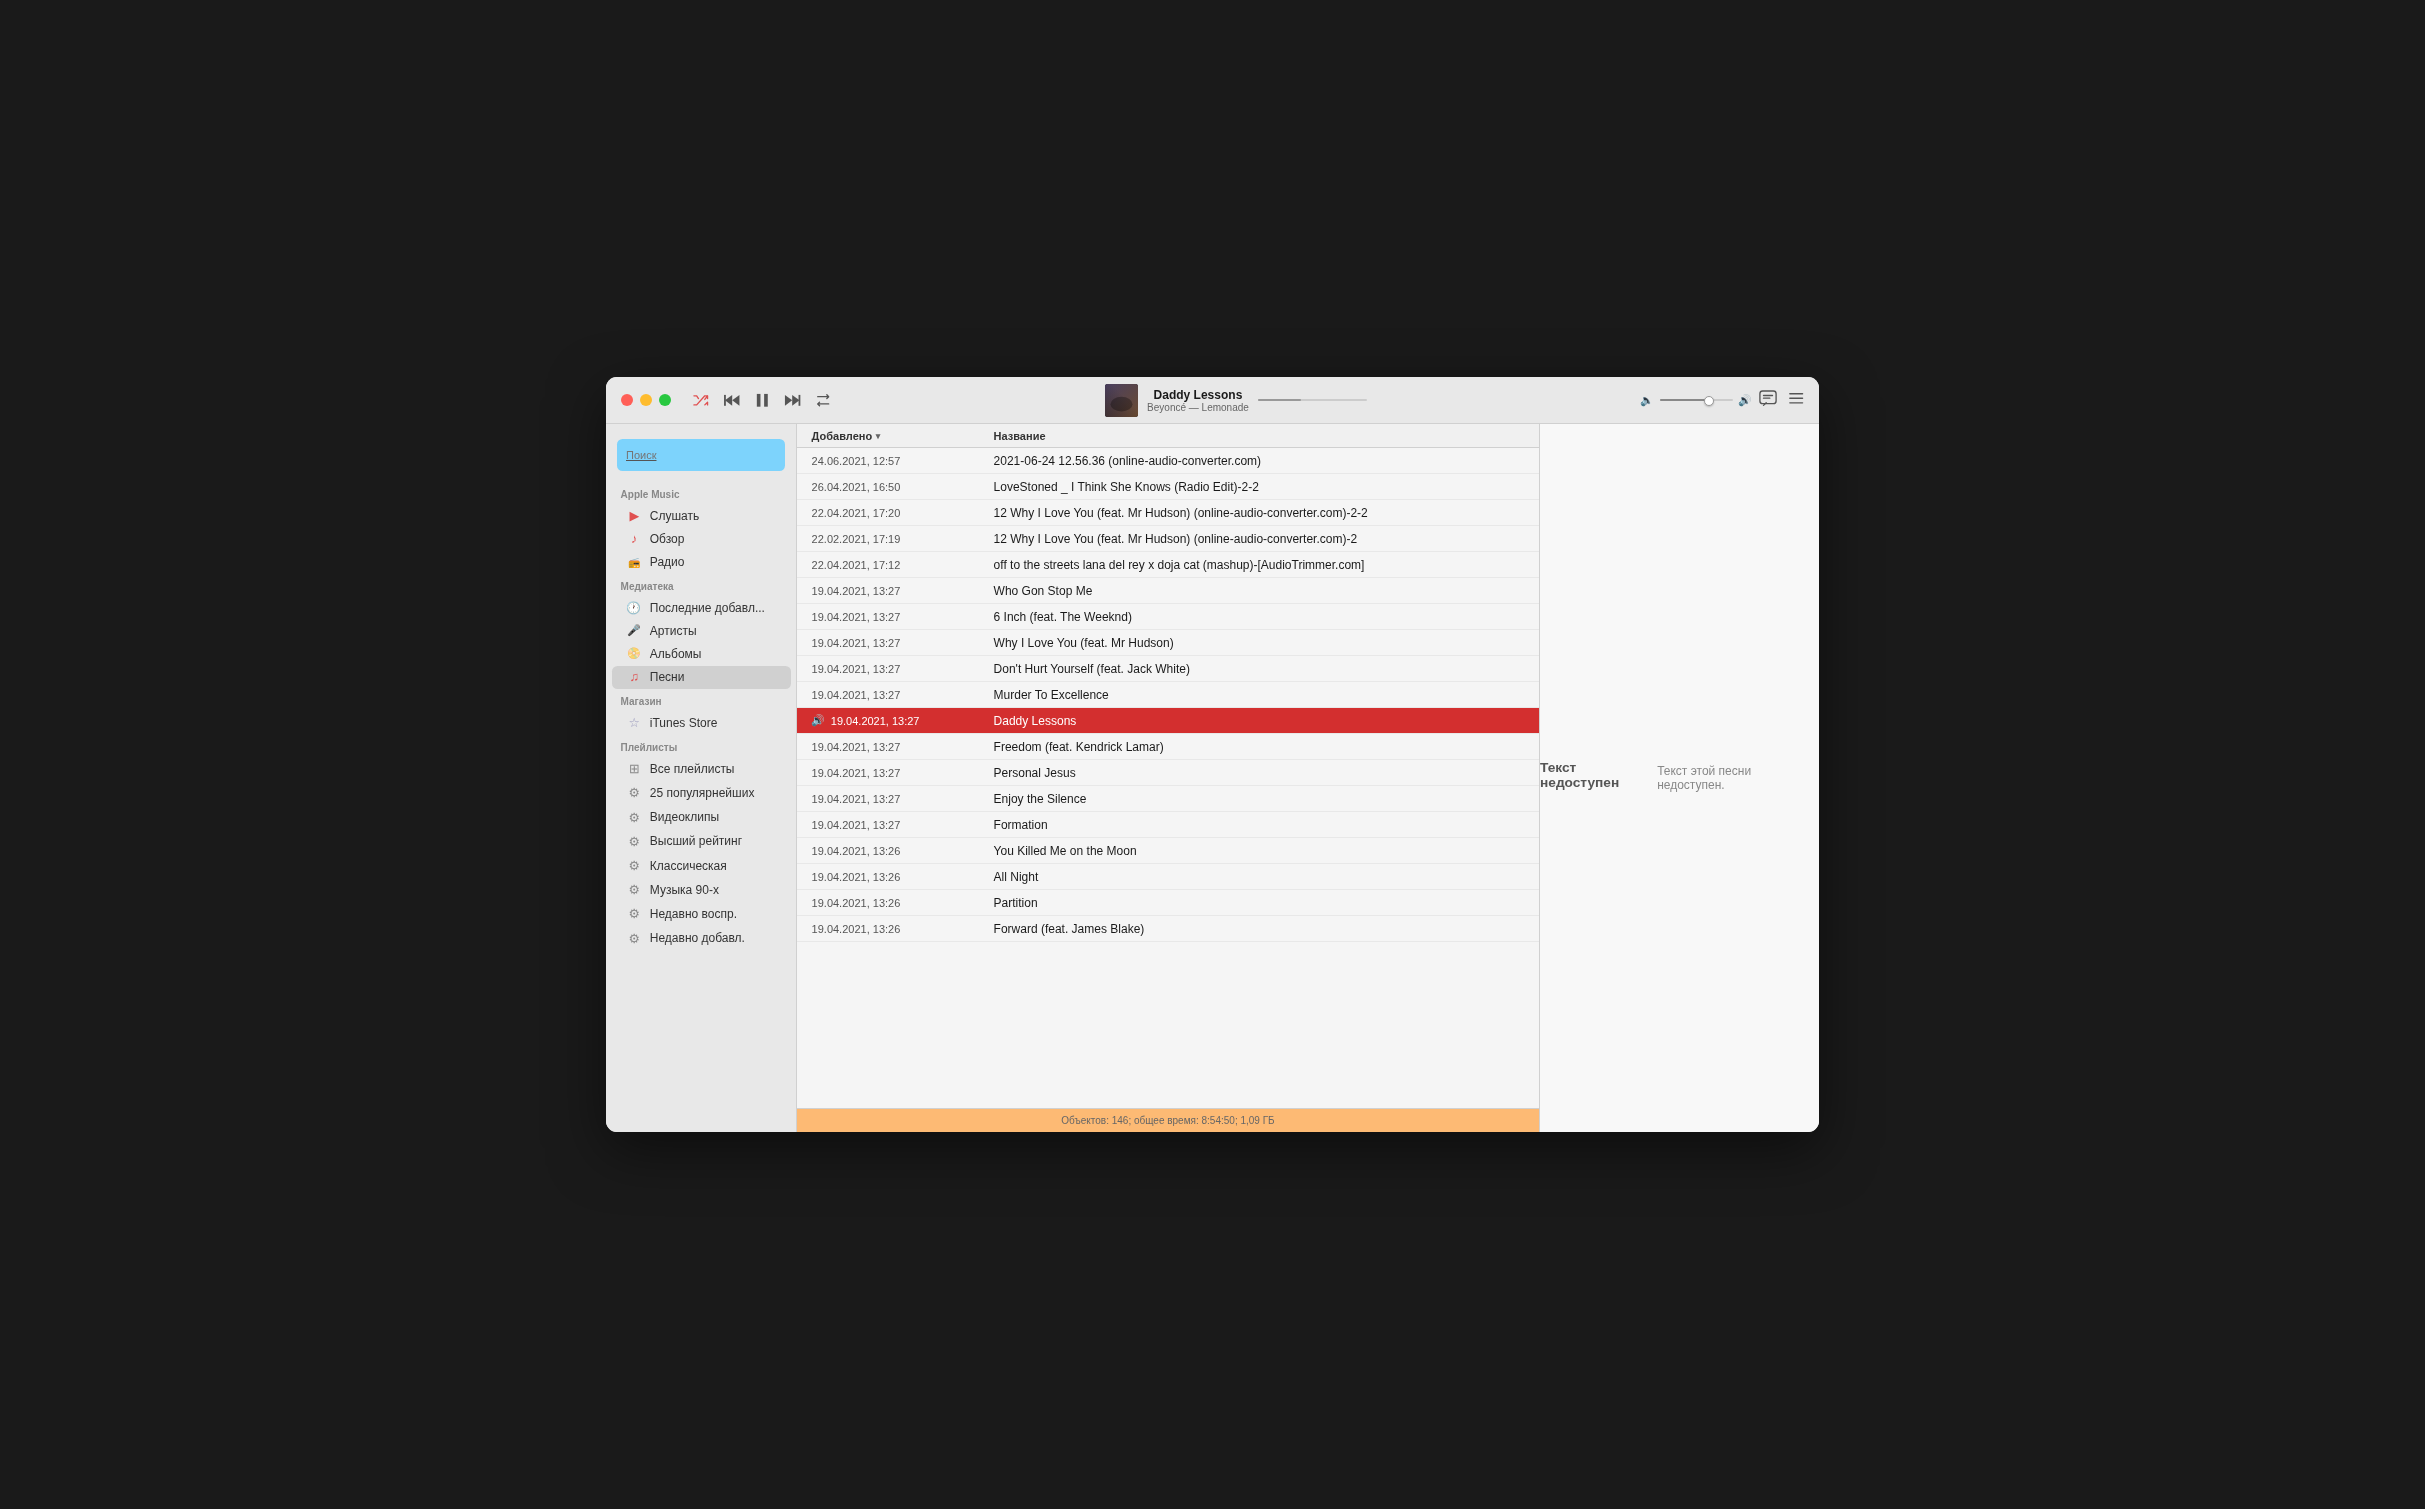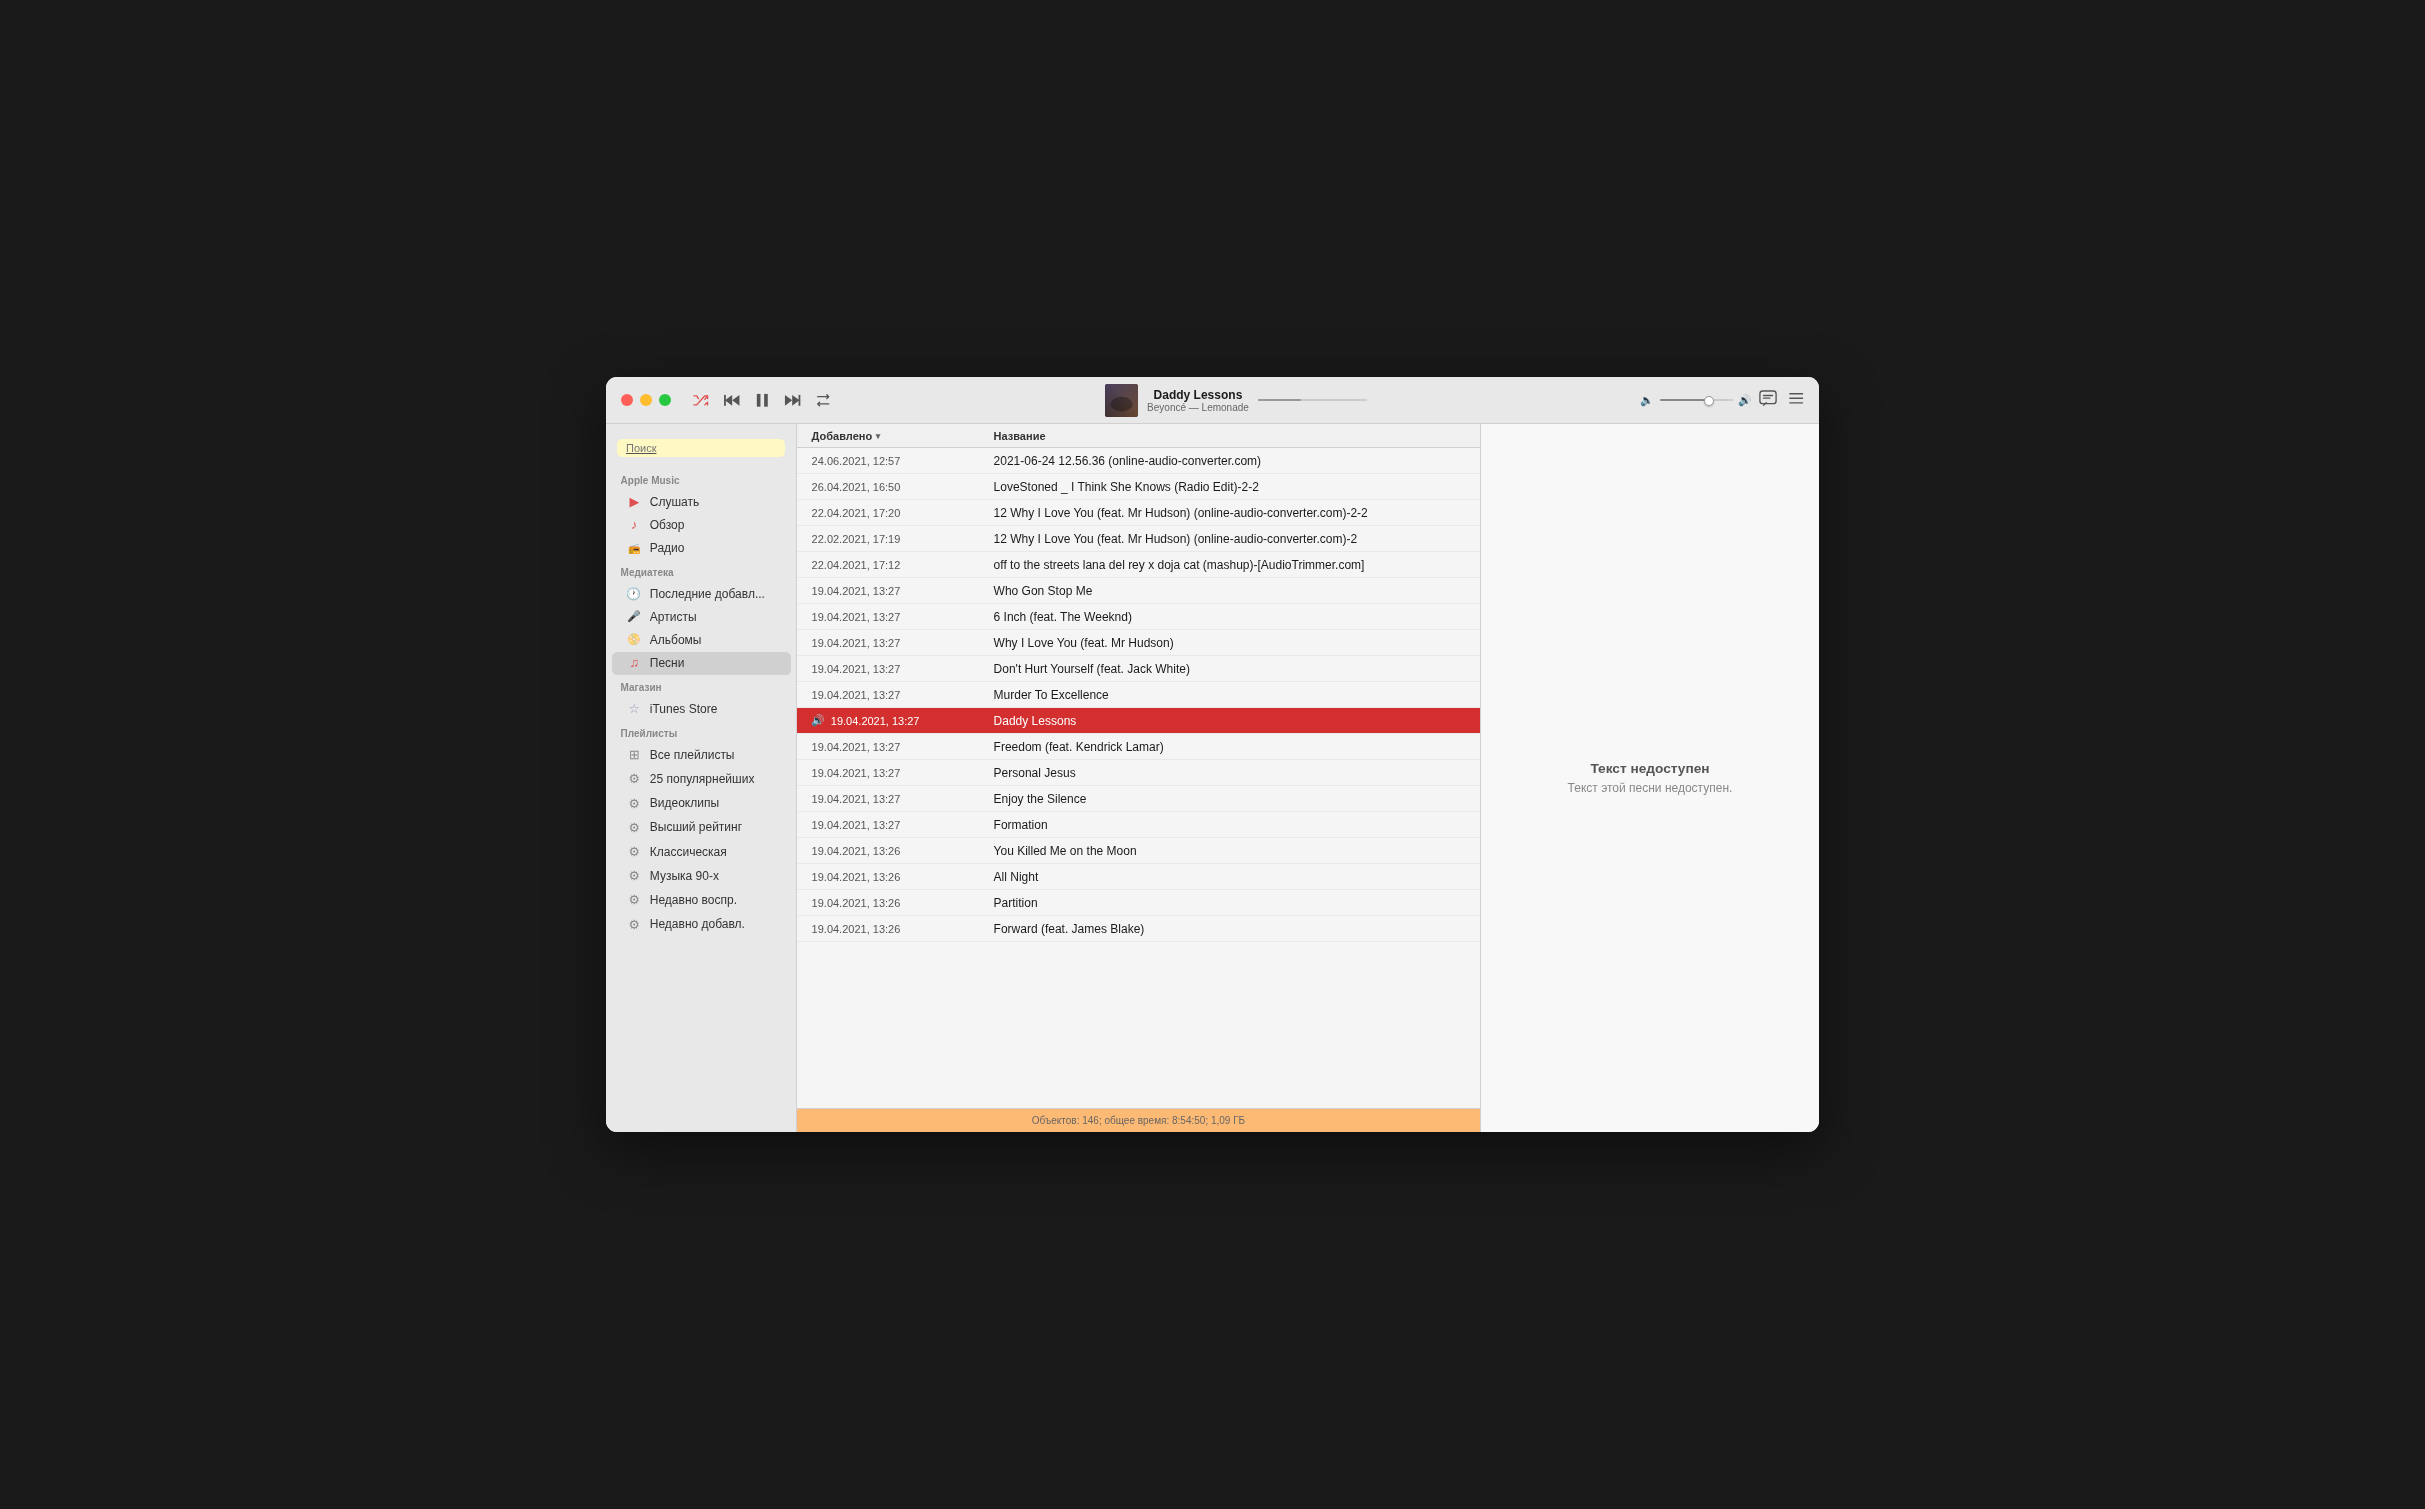--- a/index.html
+++ b/index.html
@@ -154,24 +154,24 @@
       border-right: 0.9px solid #d0d0d0;
       padding: 11px 0;
       overflow-y: auto;
       flex-shrink: 0;
     }
     .search-bar {
       padding: 3.6px 11px 11px;
     }
     .search-input {
       width: 100%;
-      padding: 3px 9px;
+      padding: 10px 9px;
       border-radius: 5.5px;
       border: none;
-      background: #fef9c3;
+      background: #7dd3fc;
       font-size: 11px;
       color: #555;
       outline: none;
       text-decoration: underline;
     }
     .sidebar-section-label {
       font-size: 10px;
       font-weight: 700;
       color: #888;
       padding: 7.3px 14.6px 3.6px;
@@ -275,25 +275,25 @@
       background: #fdba74;
       border-top: 0.9px solid #d0d0d0;
       display: flex;
       align-items: center;
       justify-content: center;
       font-size: 10px;
       color: #666;
       flex-shrink: 0;
     }
     .lyrics-panel {
-      width: 339px;
+      width: 280px;
       border-left: 0.9px solid #d0d0d0;
       background: #f8f8f8;
       display: flex;
-      flex-direction: column;
+      flex-direction: row;
       align-items: center;
       justify-content: center;
       flex-shrink: 0;
     }
     .lyrics-unavailable-title {
       font-size: 13.7px;
       font-weight: 600;
       color: #555;
       margin-bottom: 5.5px;
     }

